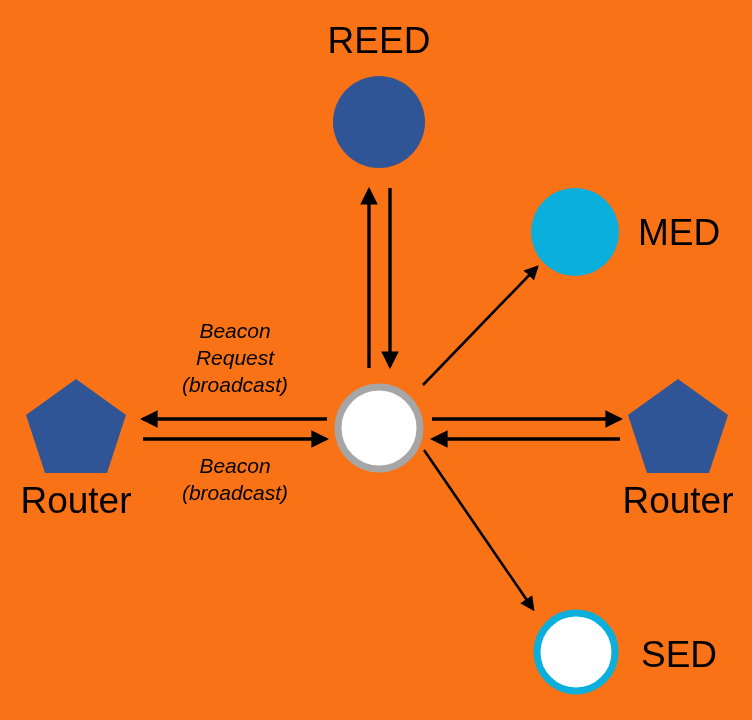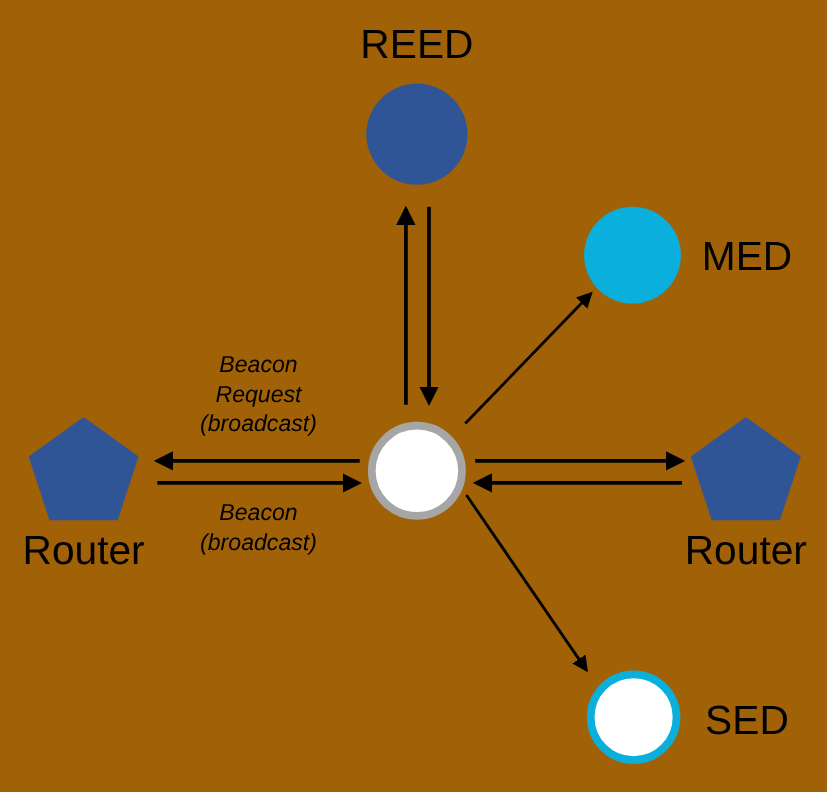--- a/index.html
+++ b/index.html
@@ -8,21 +8,21 @@
     padding: 0;
     background: #ffffff;
   }
   body {
     font-family: "Liberation Sans", sans-serif;
   }
   #diagram-root {
     position: relative;
     width: 752px;
     height: 720px;
-    background: #a16207;
+    background: #f97316;
     overflow: hidden;
   }
   #diagram-svg {
     position: absolute;
     top: 0;
     left: 0;
     width: 752px;
     height: 720px;
     display: block;
   }

